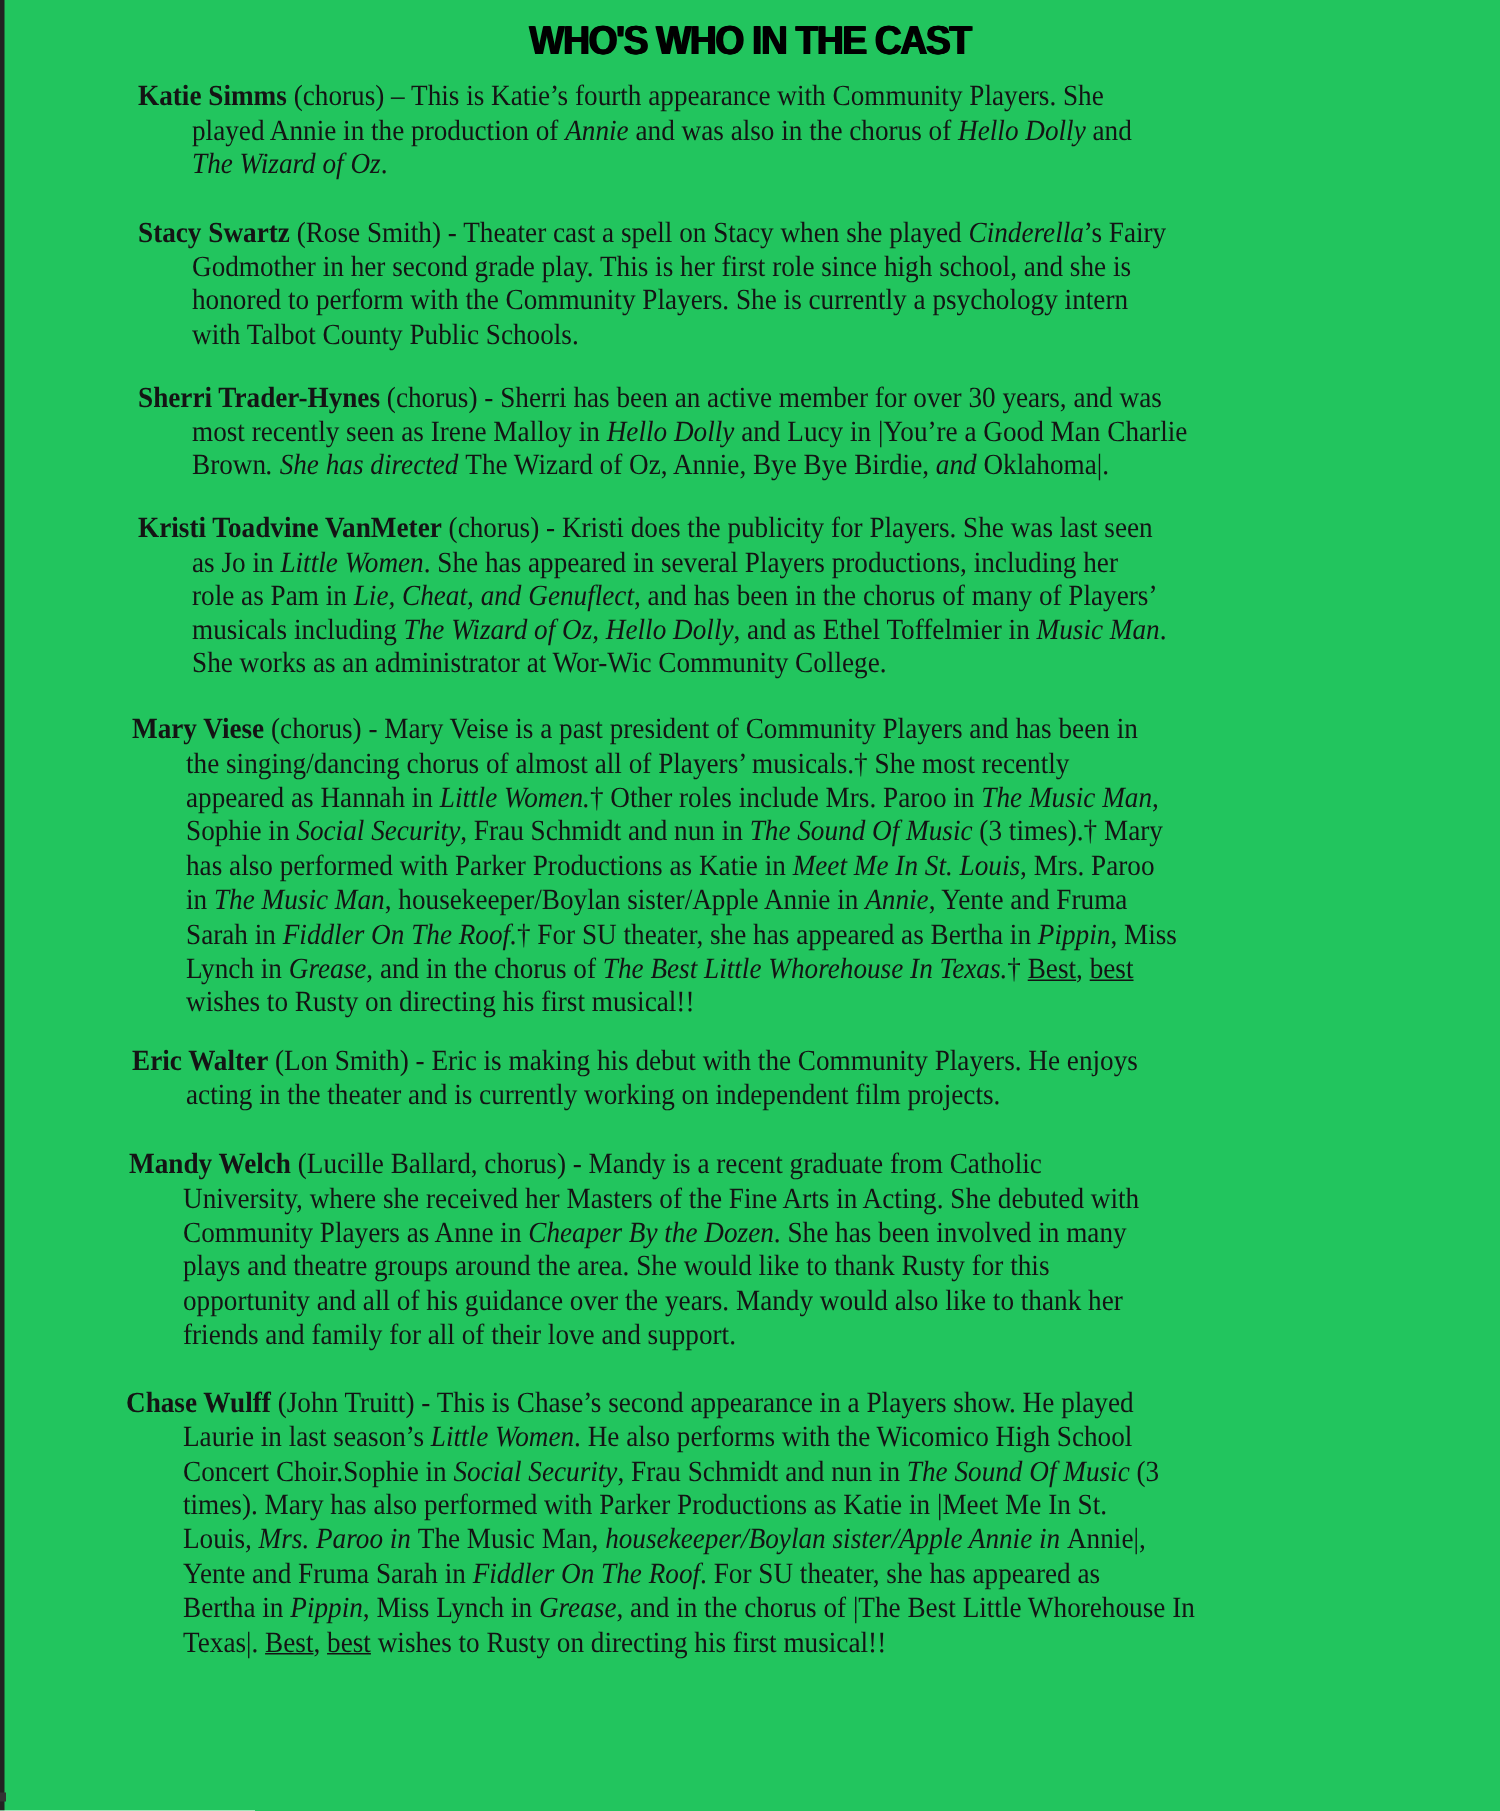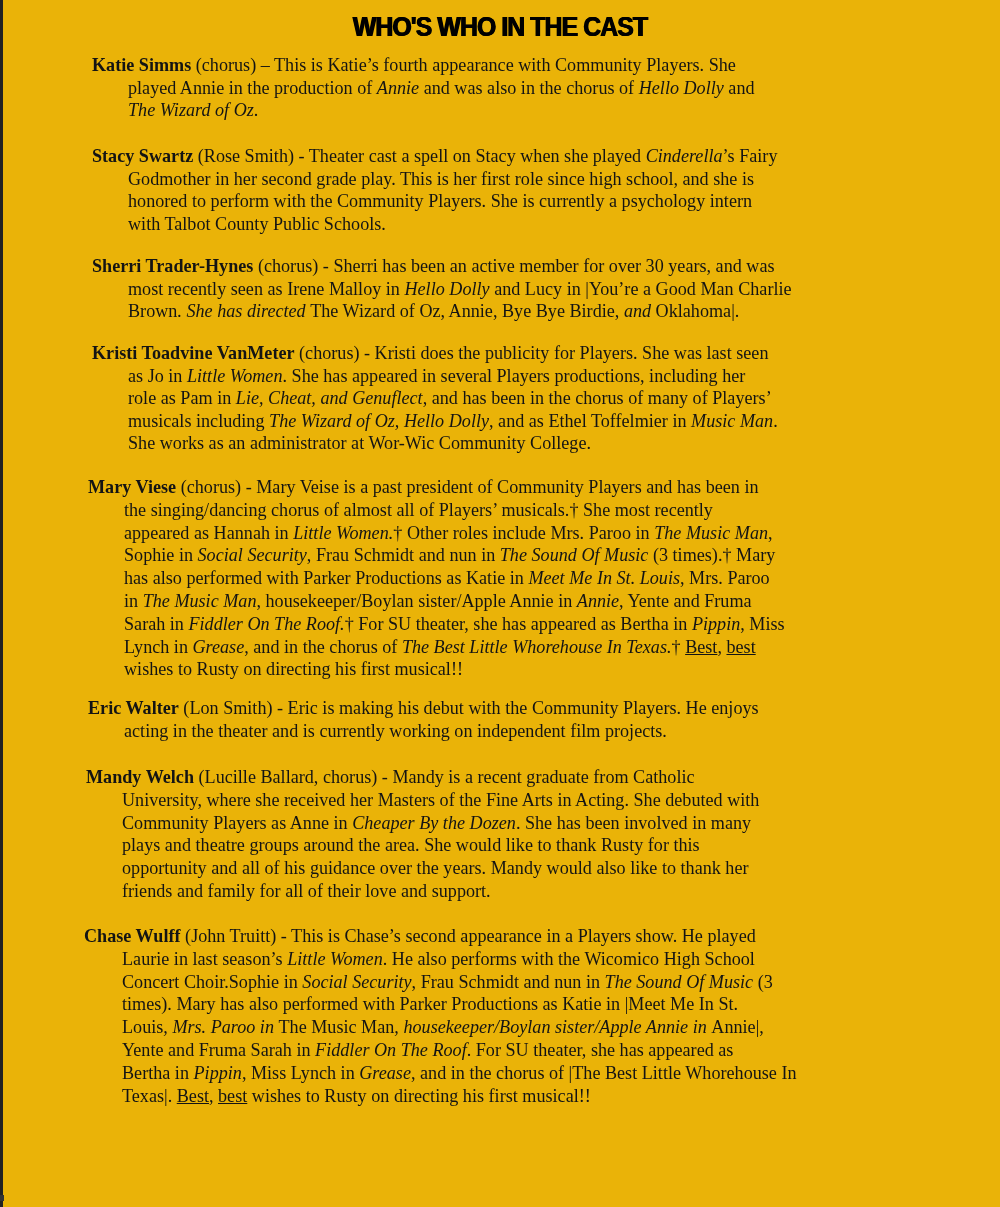--- a/index.html
+++ b/index.html
@@ -1,17 +1,17 @@
 <!DOCTYPE html>
 <html><head>
   <meta charset="utf-8">
   <style>
     html, body { margin: 0; padding: 0; background: #ffffff; }
     body { width: 1000px; height: 1207px; position: relative; overflow: hidden; color: #111111; }
-    .page { position: absolute; left: 0; top: 0; width: 1000px; height: 1207px; background: #eab308; }
+    .page { position: absolute; left: 0; top: 0; width: 1000px; height: 1207px; background: #22c55e; }
     .left-edge { position: absolute; left: 0; top: 0; width: 3px; height: 1207px; background: #222; }
     .title {
       position: absolute; left: 0; width: 1000px; top: 12px; text-align: center;
       font-family: "Liberation Sans", sans-serif; font-weight: 900; font-size: 27px;
       letter-spacing: -1px; transform: scaleX(0.92); transform-origin: center; color: #000;
       text-shadow: 0.6px 0 0 #000, -0.6px 0 0 #000;
     }
     .entry { position: absolute; left: 0; width: 1000px; }
     .line {
       position: absolute; white-space: nowrap;

